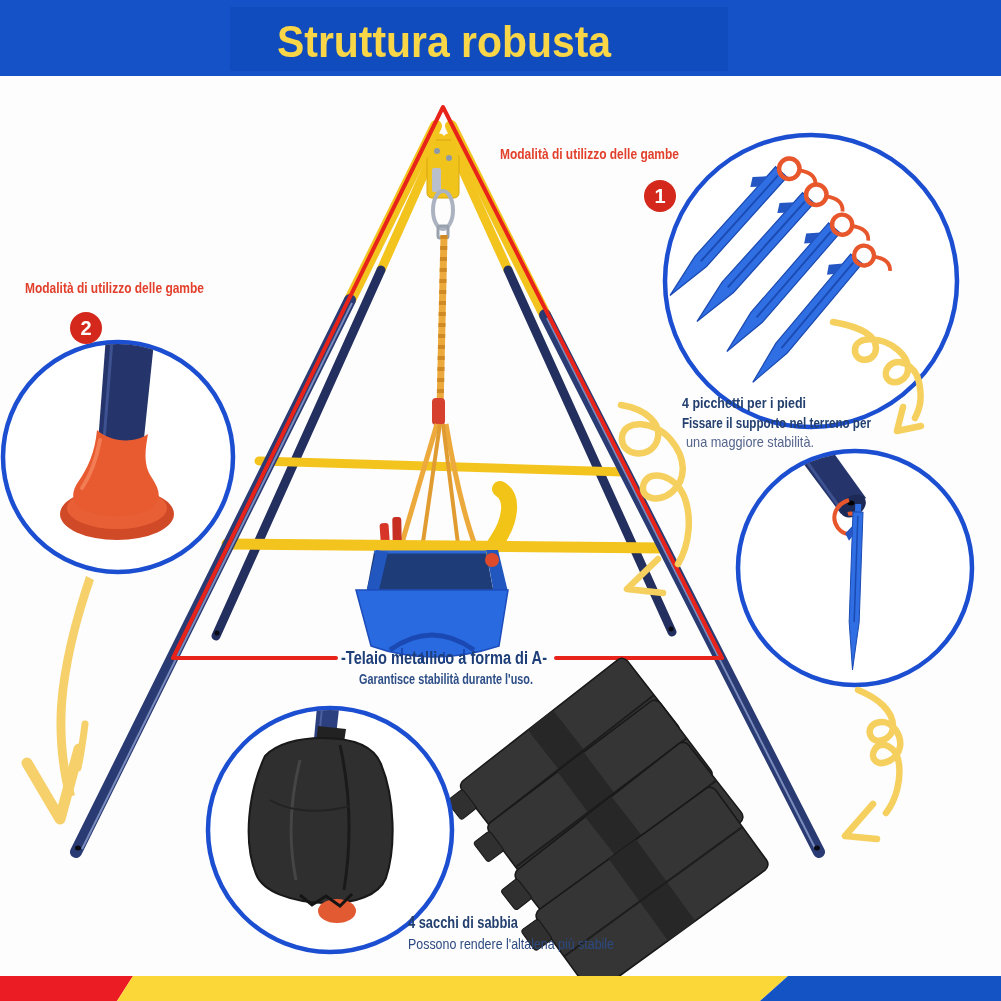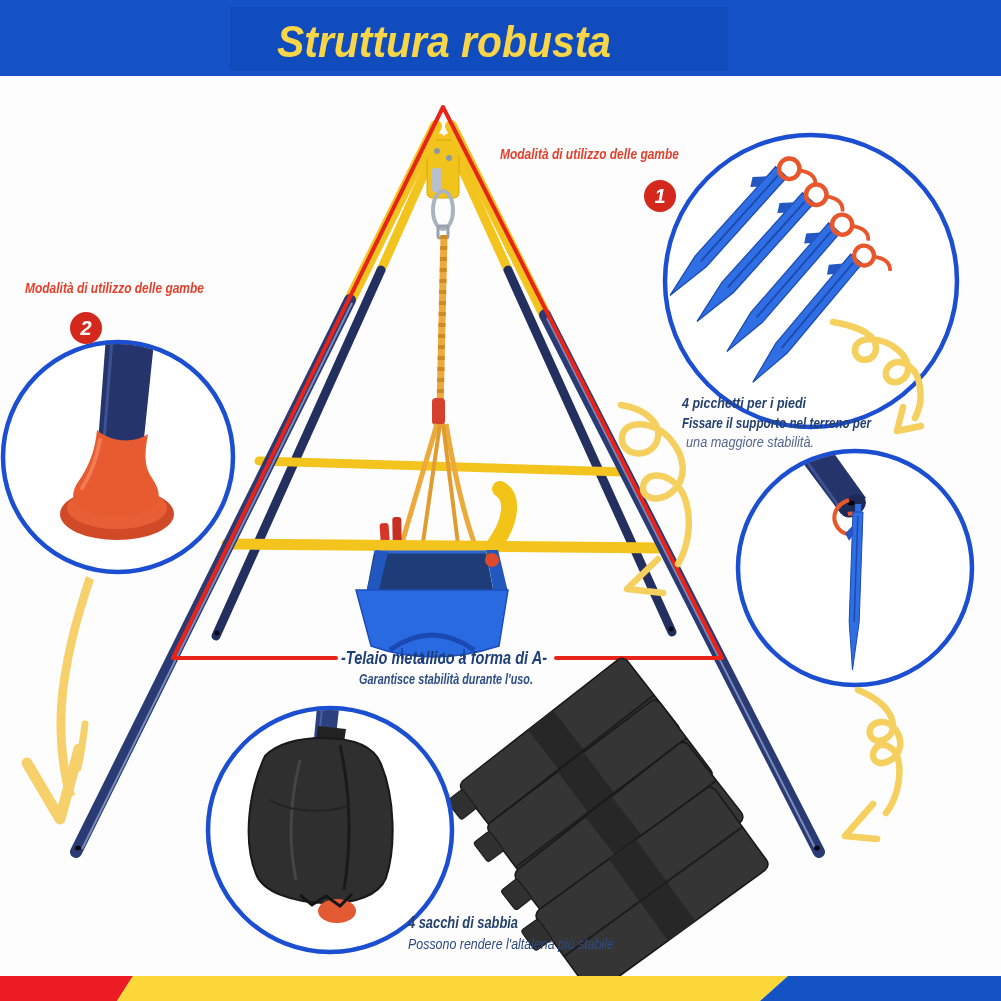--- a/index.html
+++ b/index.html
@@ -1,16 +1,16 @@
 <!DOCTYPE html>
 <html><head>
 <meta charset="utf-8">
 <style>
   html,body{margin:0;padding:0;background:#ffffff;}
-  .stage{position:relative;width:1001px;height:1001px;overflow:hidden;background:#bef264;font-style:italic;}
+  .stage{position:relative;width:1001px;height:1001px;overflow:hidden;background:#bef264;}
   svg{display:block;}
   svg text{font-family:"Liberation Sans",sans-serif;}
 </style>
 </head>
 <body>
 
 <div class="stage">
 <svg width="1001" height="1001" viewBox="0 0 1001 1001" xmlns="http://www.w3.org/2000/svg">
 
   <defs>

